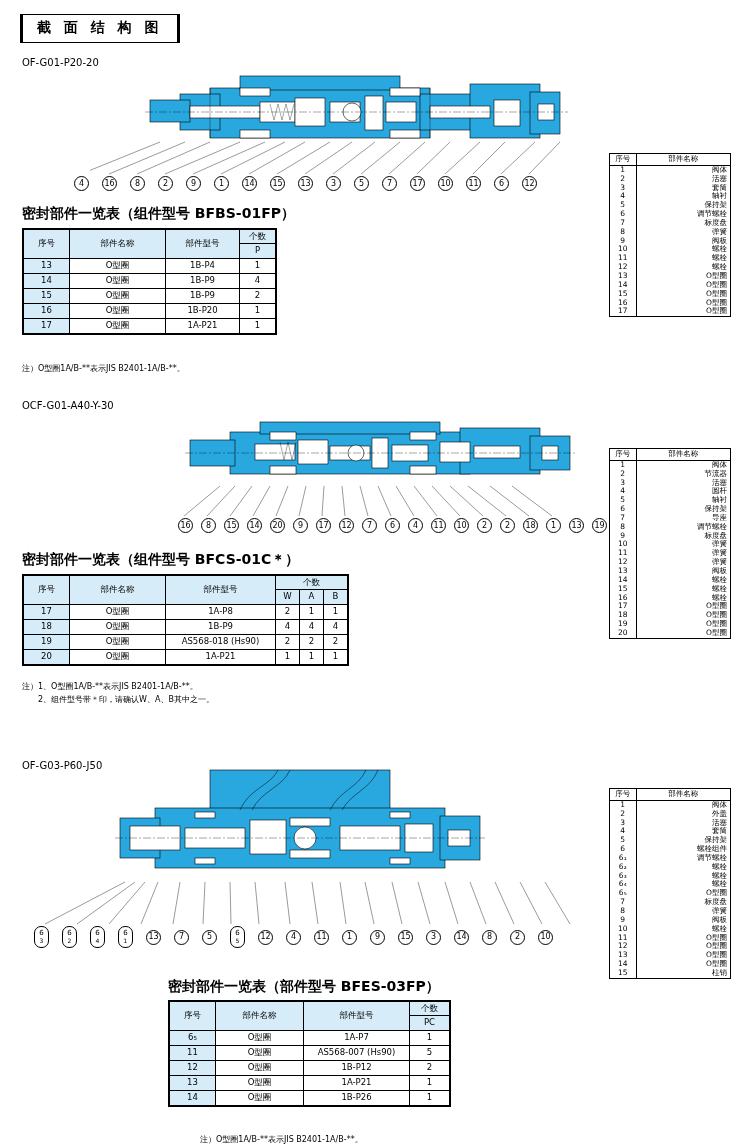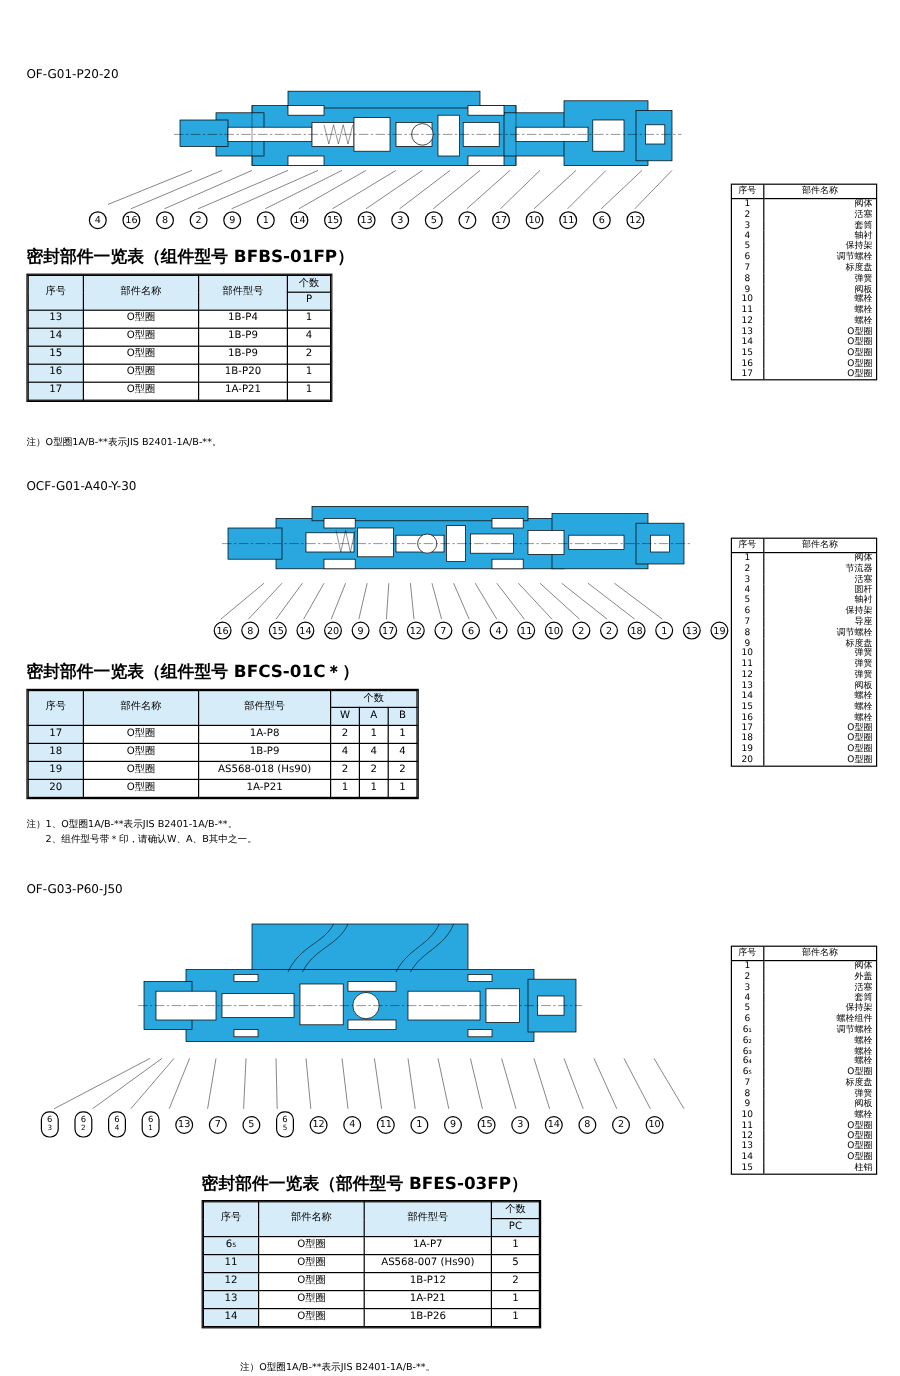--- a/index.html
+++ b/index.html
@@ -70,20 +70,23 @@
   }
   .seal-table thead th { background:#d6ecf8; }
   .seal-table td.first { background:#d6ecf8; }
   .note { position:absolute; font-size:8px; line-height:1.4; }
 </style>
 </head>
 <body>
 
 <div class="page">
 
+  <div class="title-wrap">
+    <div class="t">截 面 结 构 图</div>
+  </div>
 
   <div class="model-label" style="left:22px; top:57px;">OF-G01-P20-20</div>
 
   <div class="drawing" style="left:90px; top:72px;">
     <svg width="520" height="90" viewBox="0 0 520 90">
 
       <rect x="120" y="16" width="220" height="50" class="cut"></rect>
       <rect x="150" y="4" width="160" height="14" class="cut"></rect>
       <rect x="90" y="22" width="40" height="36" class="cut"></rect>
       <rect x="330" y="22" width="60" height="36" class="cut"></rect>
@@ -502,21 +505,21 @@
             <td>1</td>
             <td>1</td>
             <td>1</td>
           </tr>
         </tbody>
     </table>
   </div>
   <div class="note" style="left:22px; top:681px;">注）1、O型圈1A/B-**表示JIS B2401-1A/B-**。</div>
   <div class="note" style="left:22px; top:694px;">　　2、组件型号带＊印，请确认W、A、B其中之一。</div>
 
-  <div class="model-label" style="left:22px; top:736px;">OF-G03-P60-J50</div>
+  <div class="model-label" style="left:22px; top:760px;">OF-G03-P60-J50</div>
 
   <div class="drawing" style="left:100px; top:768px;">
     <svg width="400" height="115" viewBox="0 0 400 115">
       <rect x="110" y="2" width="180" height="40" class="cut"></rect>
       <rect x="55" y="40" width="290" height="60" class="cut"></rect>
       <rect x="20" y="50" width="40" height="40" class="cut"></rect>
       <rect x="340" y="48" width="40" height="44" class="cut"></rect>
 
       <rect x="30" y="58" width="50" height="24" class="wht"></rect>
       <rect x="85" y="60" width="60" height="20" class="wht"></rect>

